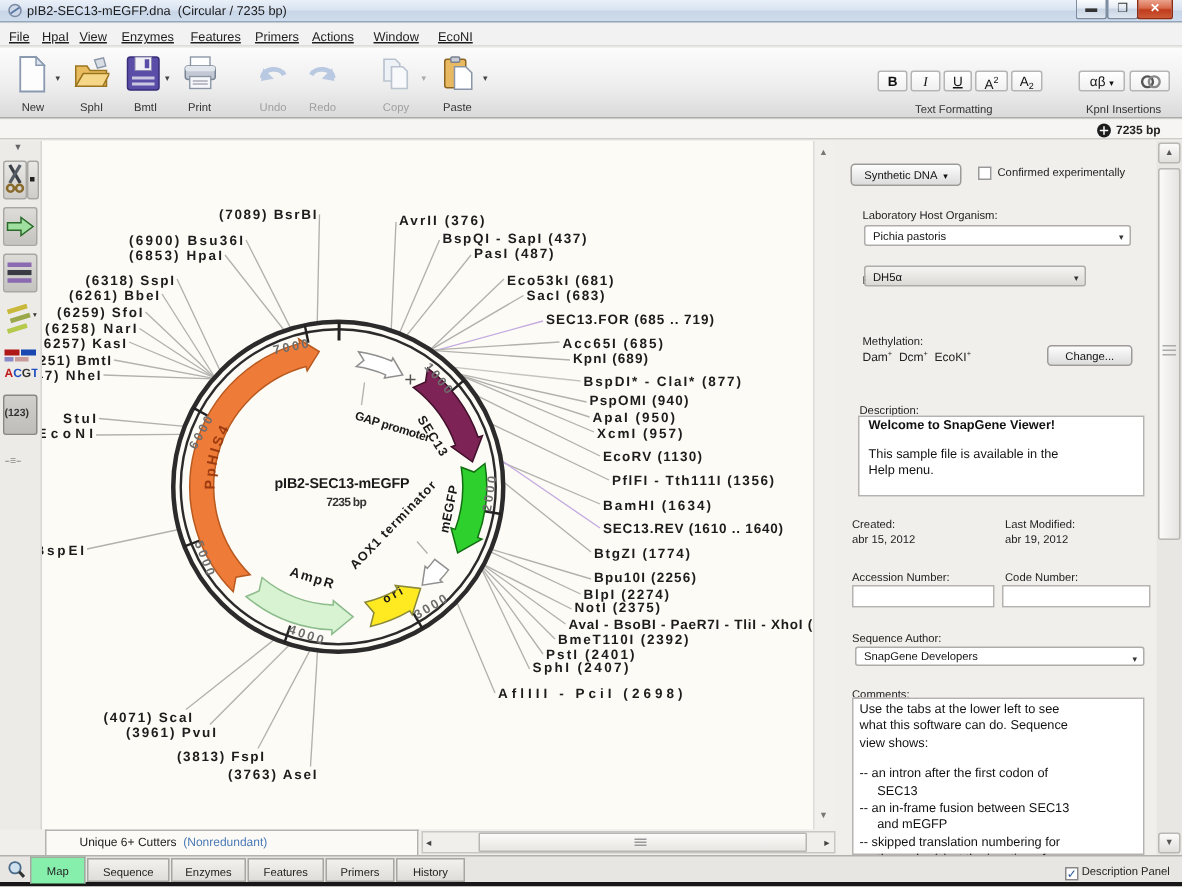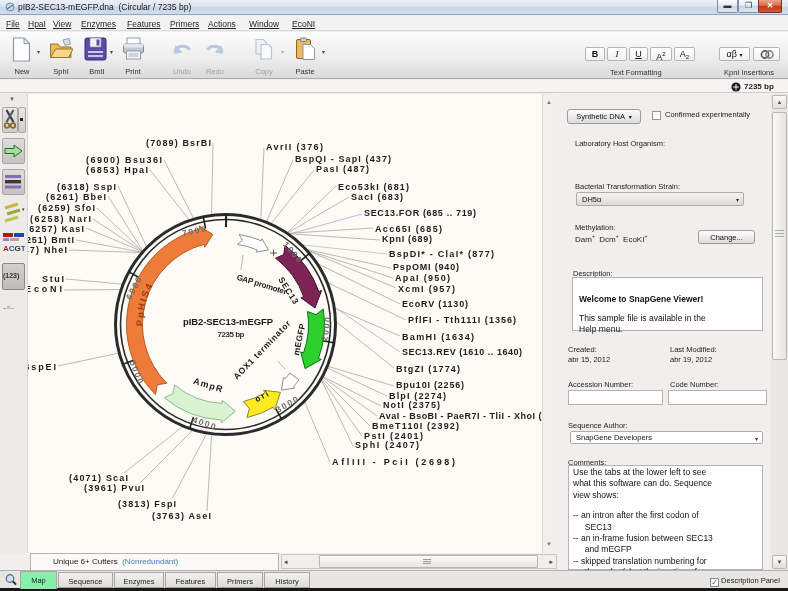--- a/index.html
+++ b/index.html
@@ -382,30 +382,31 @@
 <div style="position:absolute;left:3px;top:447px;font-size:6px;color:#777">▼</div>
 </div>
 
 <div class="abs" id="rpanel">
 
 <div class="pbtn" style="left:10px;top:15px;width:74px;height:15px;padding-top:2px">Synthetic DNA &nbsp;<span style="font-size:6px">▾</span></div>
 <div class="cb" style="left:95px;top:17px"></div>
 <div class="lbl" style="left:108px;top:16px">Confirmed experimentally</div>
 
 <div class="lbl" style="left:18px;top:45px">Laboratory Host Organism:</div>
+<div class="combo" style="left:19px;top:56px;width:178px;height:14px;padding:2px 0 0 5px">Pichia pastoris<span class="ca">▾</span></div>
 
 <div class="lbl" style="left:18px;top:88px">Bacterial Transformation Strain:</div>
-<div class="combo" style="left:19px;top:98px;width:168px;height:14px;padding:2px 0 0 5px;background:linear-gradient(#f5f4f2,#dcdad6)">DH5α<span class="ca">▾</span></div>
+<div class="combo" style="left:19px;top:83px;width:148px;height:14px;padding:2px 0 0 5px;background:linear-gradient(#f5f4f2,#dcdad6)">DH5α<span class="ca">▾</span></div>
 
 <div class="lbl" style="left:18px;top:129px">Methylation:</div>
 <div class="lbl" style="left:18px;top:139px;font-size:8px">Dam<sup style="font-size:5px">+</sup>&nbsp; Dcm<sup style="font-size:5px">+</sup>&nbsp; EcoKI<sup style="font-size:5px">+</sup></div>
 <div class="pbtn" style="left:141px;top:136px;width:57px;height:14px;padding-top:2px">Change...</div>
 
 <div class="lbl" style="left:16px;top:175px">Description:</div>
-<div class="tbox" style="left:15px;top:183px;width:191px;height:54px;font-size:8.5px;color:#111;padding:16px 6px;line-height:11px">
+<div class="tbox" style="left:15px;top:183px;width:191px;height:54px;font-size:8.5px;color:#111;padding:0 6px;line-height:11px">
 <div style="font-weight:bold">Welcome to SnapGene Viewer!</div>
 <div style="height:8px"></div>
 <div>This sample file is available in the<br>Help menu.</div>
 </div>
 
 <div class="lbl" style="left:11px;top:251px">Created:</div>
 <div class="lbl" style="left:11px;top:261px">abr 15, 2012</div>
 <div class="lbl" style="left:113px;top:251px">Last Modified:</div>
 <div class="lbl" style="left:113px;top:261px">abr 19, 2012</div>
 

